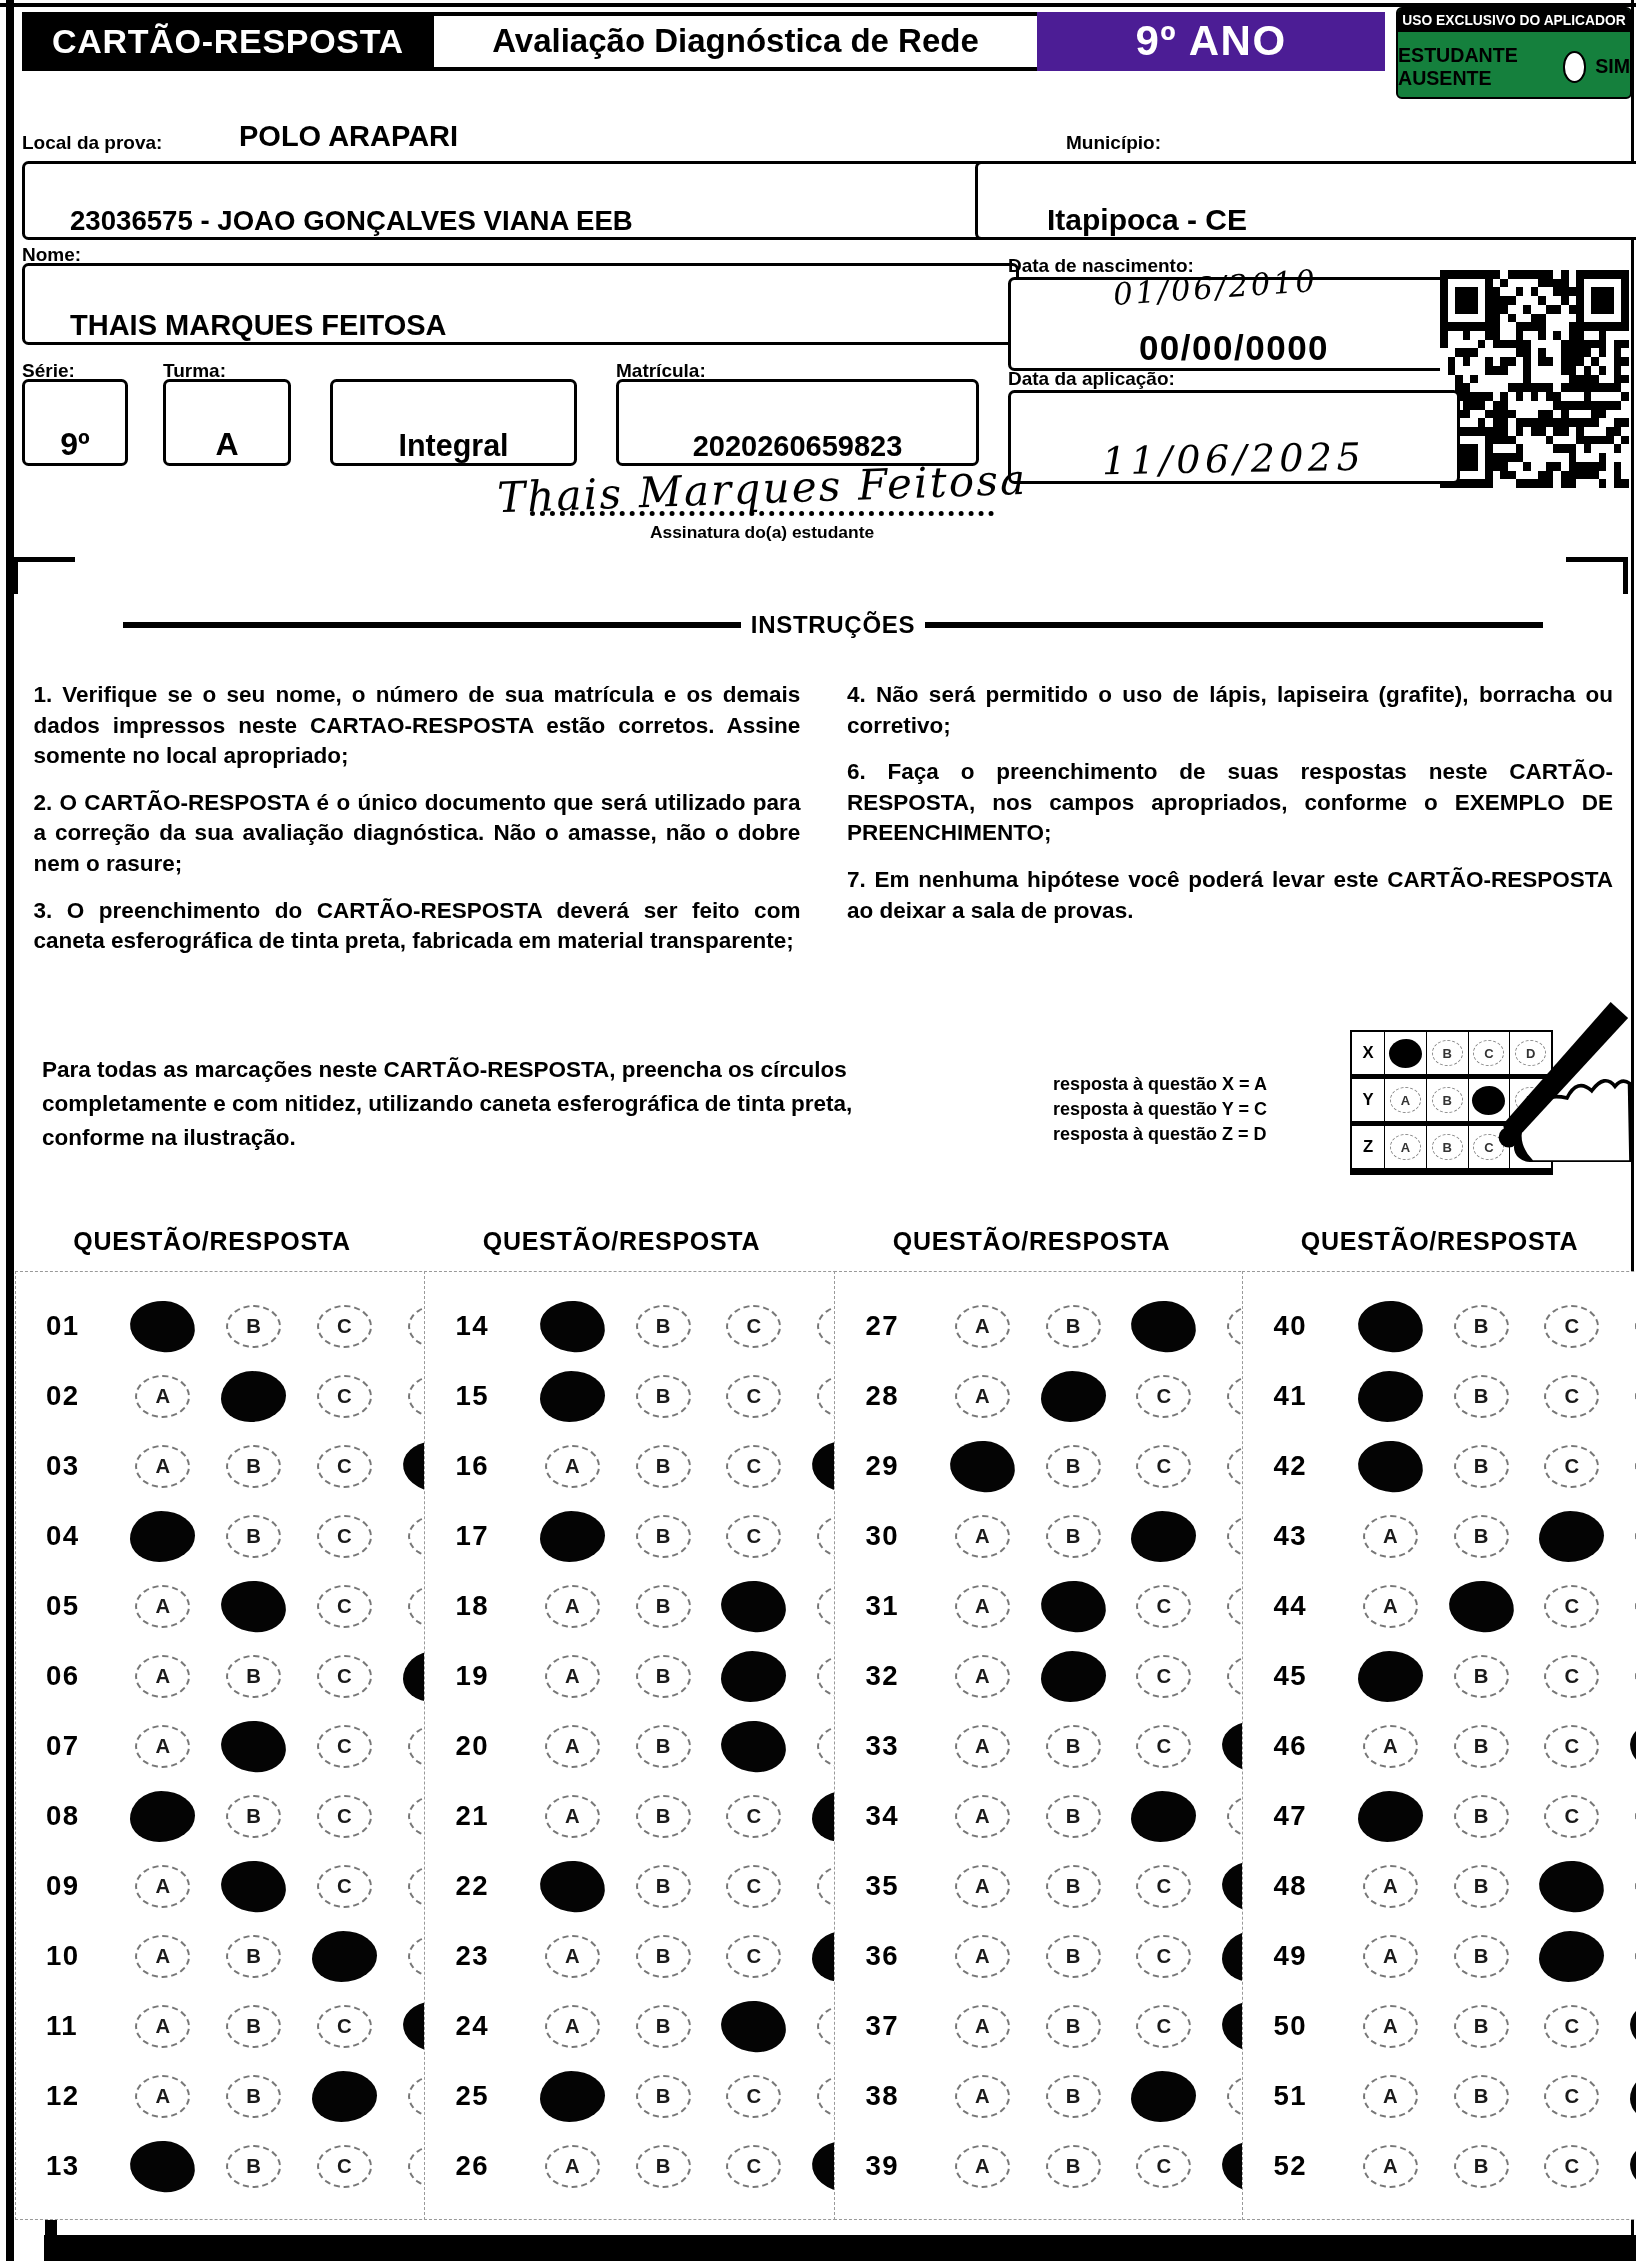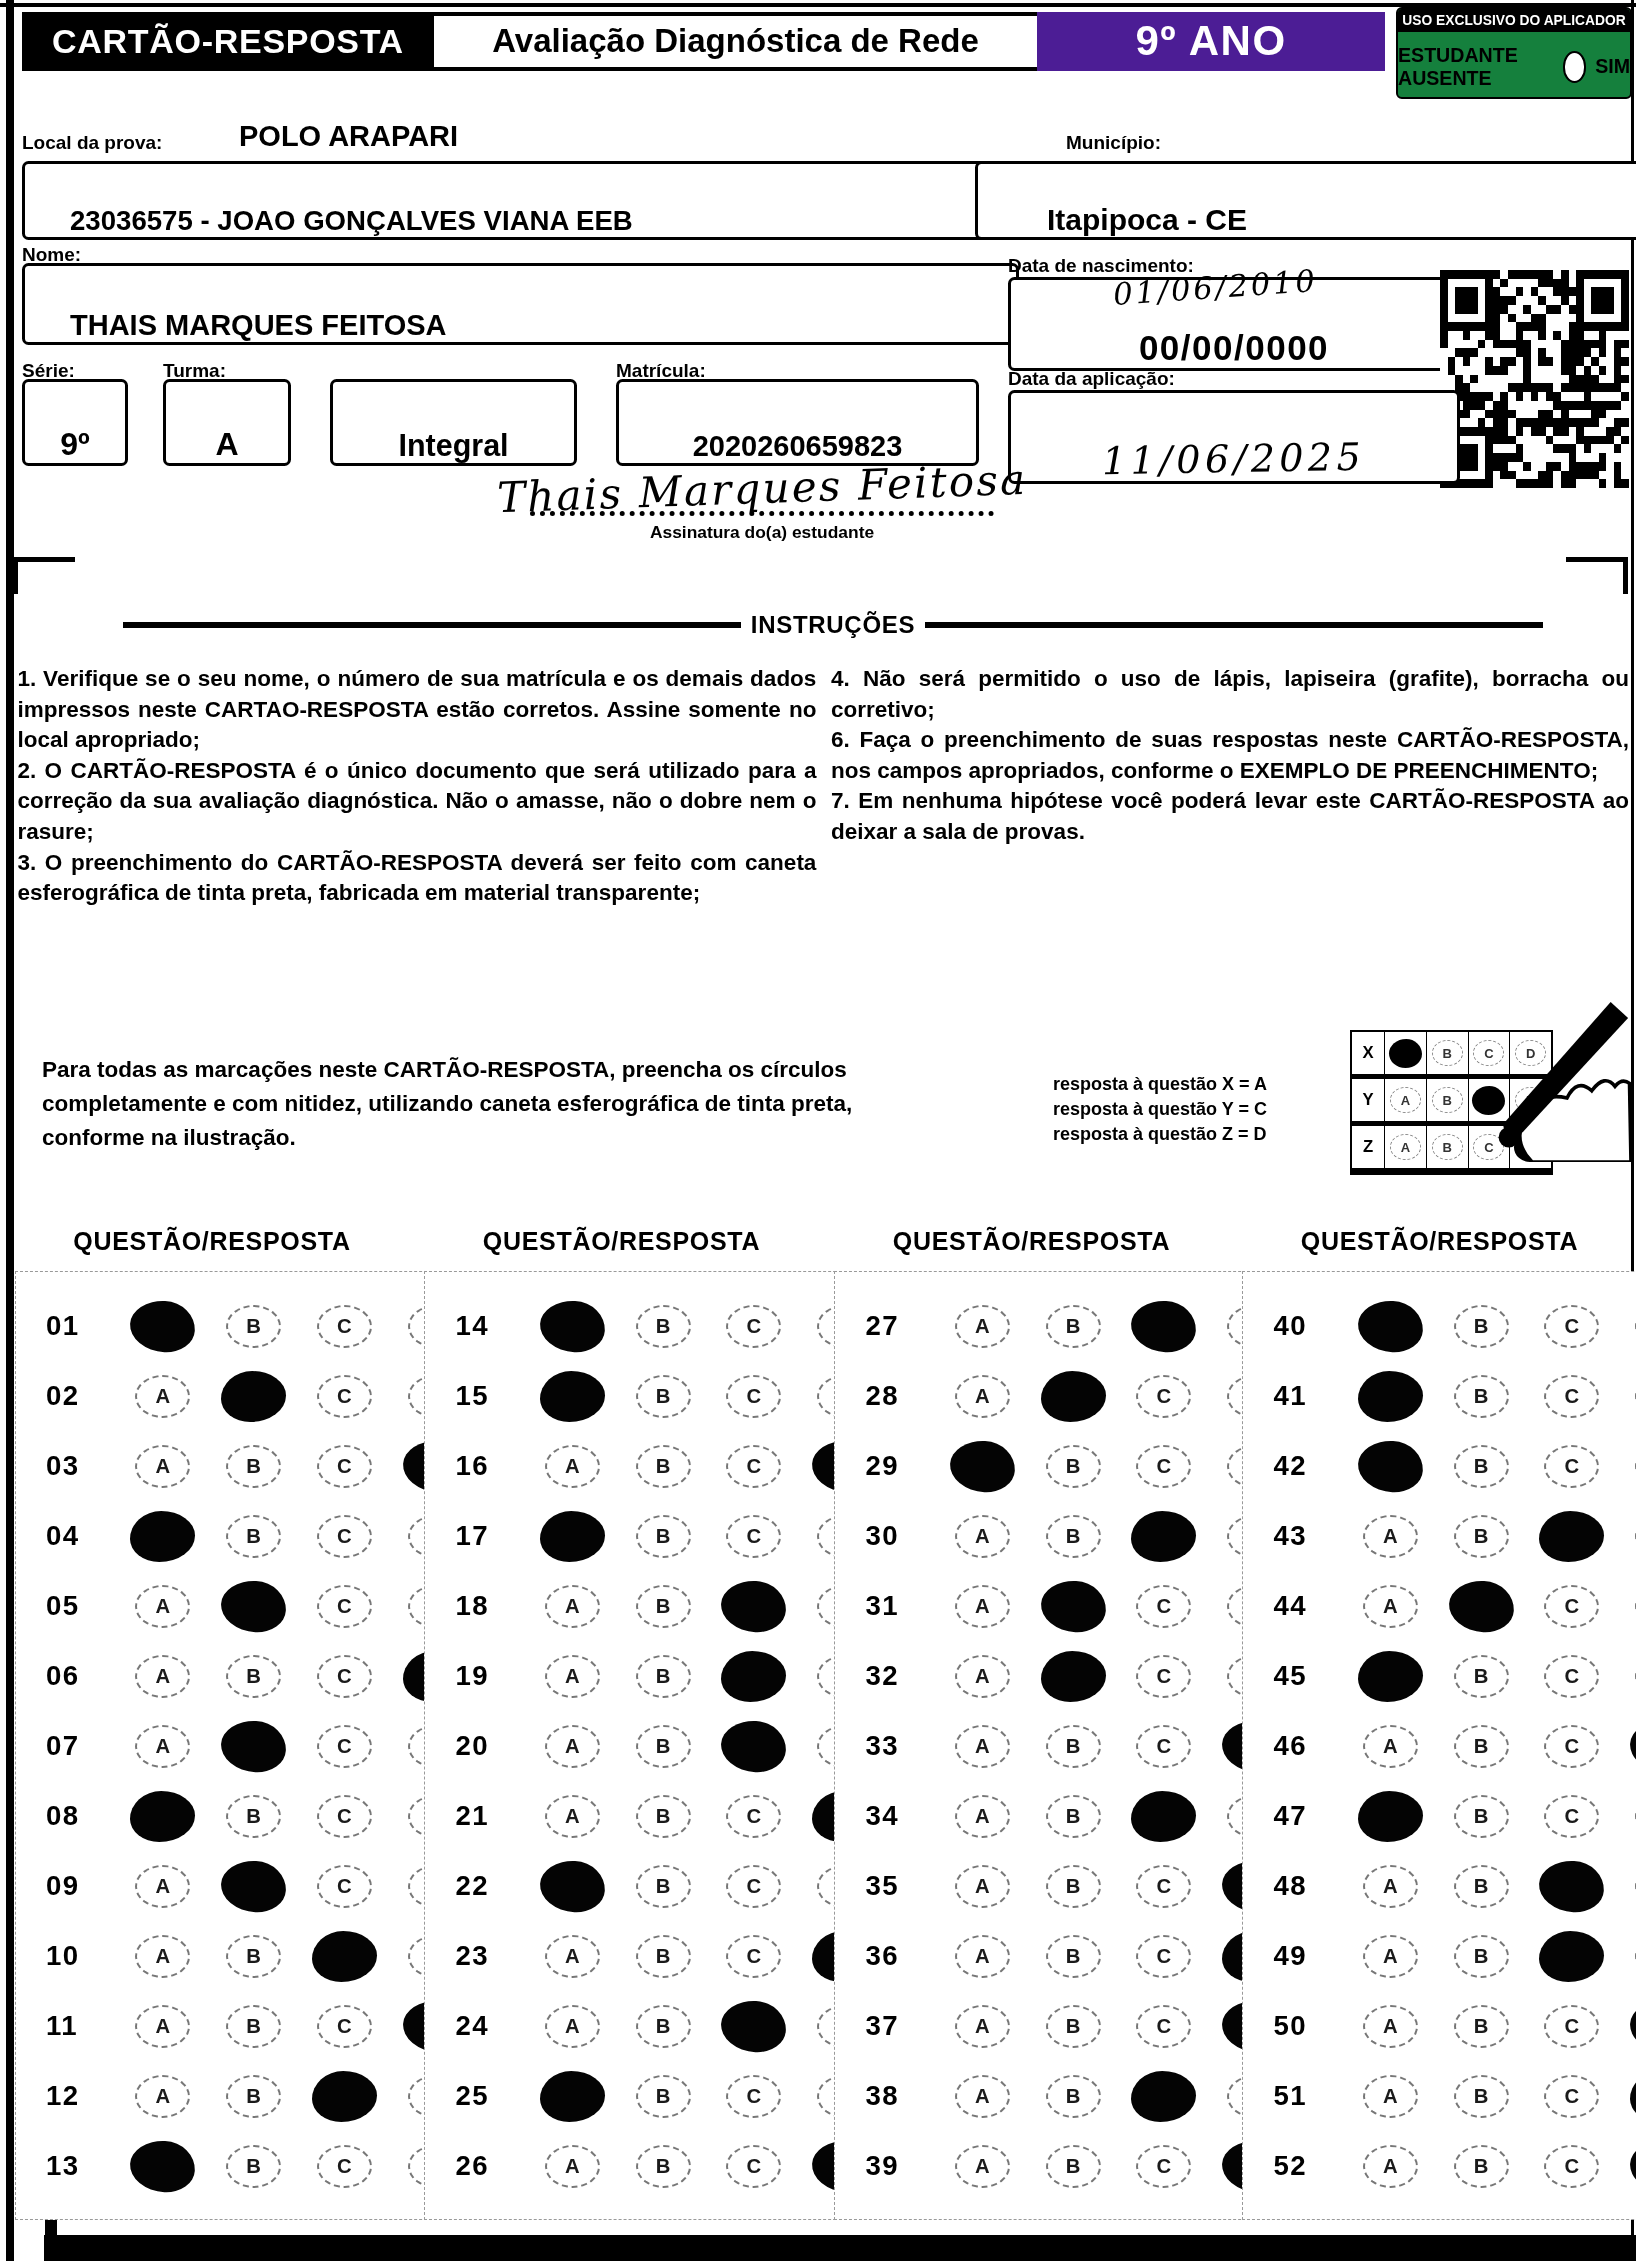--- a/index.html
+++ b/index.html
@@ -58,21 +58,21 @@
   .sig-line{width:464px;margin:0 auto;border-bottom:5.1px dotted #000;height:5.8px;}
   .sig-caption{font-size:17.4px;font-weight:bold;margin-top:5.8px;}
 
   
   .instr-header{position:absolute;top:611px;left:123px;right:94px;display:flex;align-items:center;gap:10px;}
   .instr-rule{flex:1;height:5.8px;background:#000;}
   .instr-title{font-size:24px;font-weight:bold;letter-spacing:0.7px;}
   .instr-col{position:absolute;top:664px;width:799px;font-size:22.5px;font-weight:bold;text-align:justify;line-height:1.36;}
   .instr-col.left{left:17.4px;}
   .instr-col.right{left:831px;width:798px;}
-  .instr-p{margin:0;}
+  .instr-p{margin:16px;}
 
   
   .example-note{position:absolute;top:1053px;left:42px;width:834px;font-size:22.5px;font-weight:bold;line-height:1.5;}
   .legend{position:absolute;top:1072px;left:1053px;width:268px;font-size:18px;font-weight:bold;line-height:1.4;}
   .eg-grid{position:absolute;top:1030px;left:1350px;width:199px;border:2.2px solid #000;background:#fff;}
   .eg-row{display:flex;align-items:stretch;height:42px;border-bottom:5.8px solid #000;}
   .eg-row:last-child{border-bottom:5.8px solid #000;}
   .eg-label{width:32px;display:flex;align-items:center;justify-content:center;font-size:16.7px;font-weight:bold;border-right:1.5px solid #000;}
   .eg-cell{flex:1;display:flex;align-items:center;justify-content:center;border-right:1.5px solid #000;}
   .eg-cell:last-child{border-right:none;}

